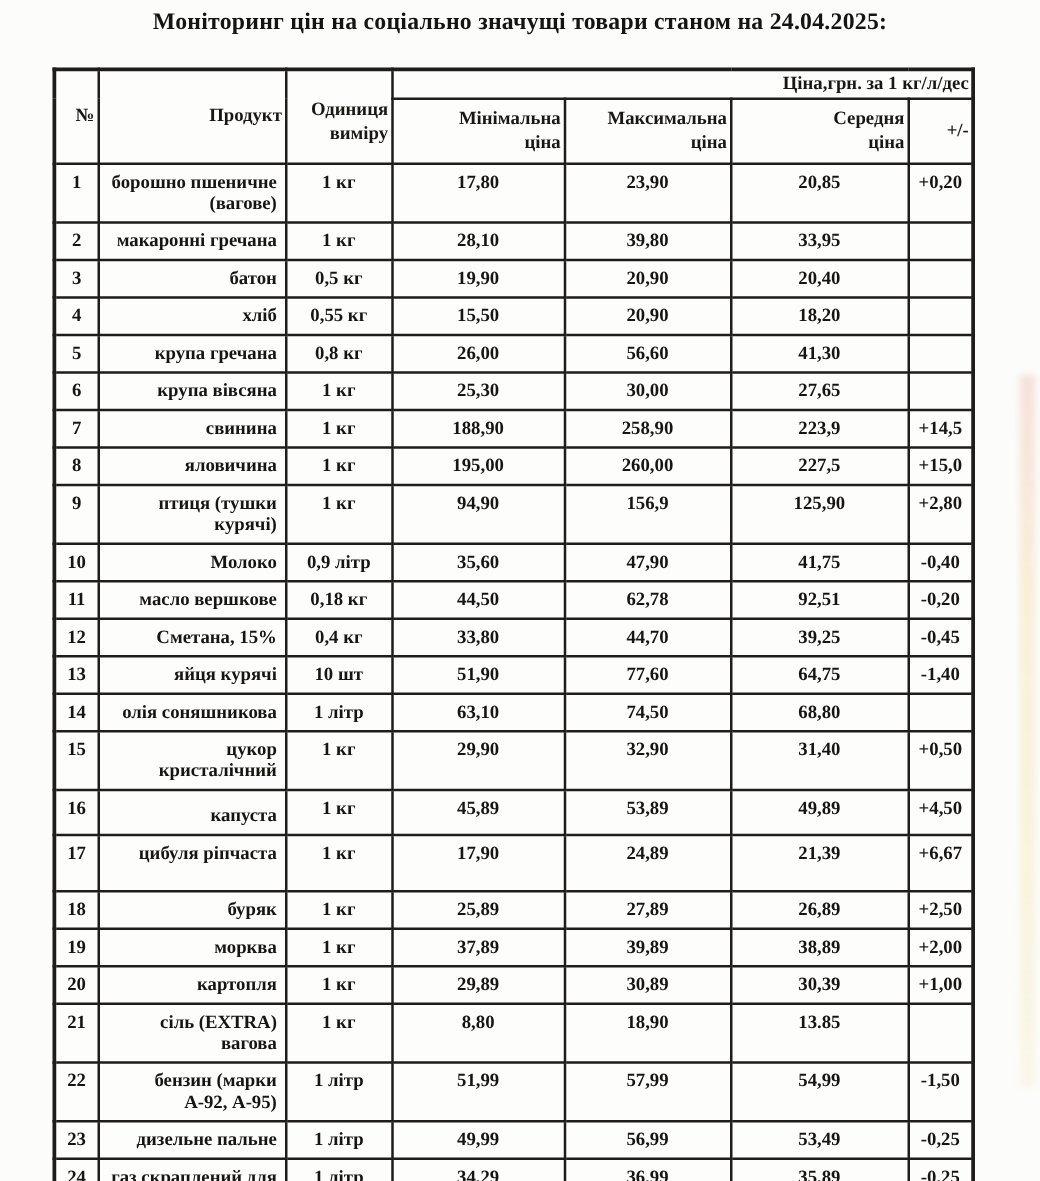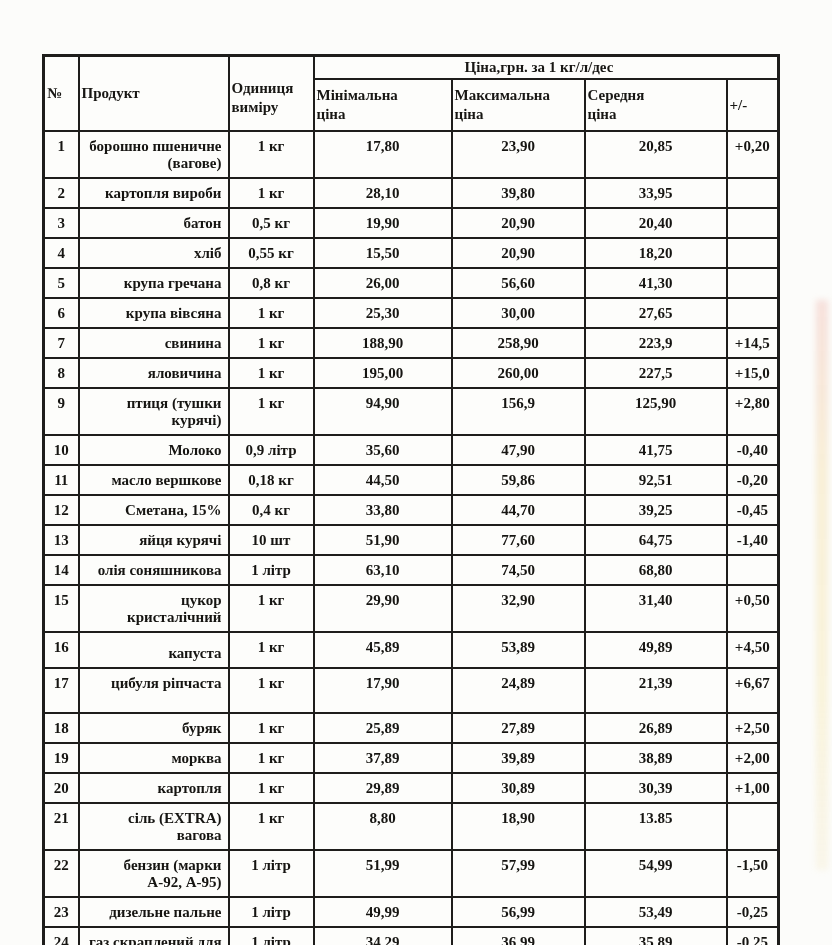--- a/index.html
+++ b/index.html
@@ -39,21 +39,21 @@
   table.price-table, th, td {
     border: 2px solid #1e1d1b;
   }
   table.price-table {
     border-width: 3px;
     border-bottom-width: 4px;
   }
   th {
     font-size: 15px;
     font-weight: 700;
-    text-align: left;
+    text-align: right;
     vertical-align: middle;
     white-space: pre-line;
     line-height: 19px;
     padding: 2px 2px;
     color: #181714;
   }
   tr.header-row-group th.price-group {
     height: 22px;
     padding-left: 150px; 
     line-height: 17px;
@@ -94,20 +94,21 @@
       rgba(240,220,160,0.18) 100%);
     filter: blur(3px);
     pointer-events: none;
   }
 </style>
 </head>
 <body>
 
 <div class="page">
 
+  <div class="title">Моніторинг цін на соціально значущі товари станом на 24.04.2025:</div>
 
   <table class="price-table">
     <colgroup>
       <col style="width:35px">
       <col style="width:150px">
       <col style="width:85px">
       <col style="width:138px">
       <col style="width:133px">
       <col style="width:142px">
       <col style="width:52px">
@@ -135,21 +136,21 @@
       <td class="cell-num">1</td>
       <td class="cell-product">борошно пшеничне (вагове)</td>
       <td class="cell-unit">1 кг</td>
       <td class="cell-min">17,80</td>
       <td class="cell-max">23,90</td>
       <td class="cell-avg">20,85</td>
       <td class="cell-delta">+0,20</td>
     </tr>
         <tr>
       <td class="cell-num">2</td>
-      <td class="cell-product">картопля вироби</td>
+      <td class="cell-product">макаронні гречана</td>
       <td class="cell-unit">1 кг</td>
       <td class="cell-min">28,10</td>
       <td class="cell-max">39,80</td>
       <td class="cell-avg">33,95</td>
       <td class="cell-delta"></td>
     </tr>
         <tr>
       <td class="cell-num">3</td>
       <td class="cell-product">батон</td>
       <td class="cell-unit">0,5 кг</td>
@@ -219,21 +220,21 @@
       <td class="cell-min">35,60</td>
       <td class="cell-max">47,90</td>
       <td class="cell-avg">41,75</td>
       <td class="cell-delta">-0,40</td>
     </tr>
         <tr>
       <td class="cell-num">11</td>
       <td class="cell-product">масло вершкове</td>
       <td class="cell-unit">0,18 кг</td>
       <td class="cell-min">44,50</td>
-      <td class="cell-max">59,86</td>
+      <td class="cell-max">62,78</td>
       <td class="cell-avg">92,51</td>
       <td class="cell-delta">-0,20</td>
     </tr>
         <tr>
       <td class="cell-num">12</td>
       <td class="cell-product">Сметана, 15%</td>
       <td class="cell-unit">0,4 кг</td>
       <td class="cell-min">33,80</td>
       <td class="cell-max">44,70</td>
       <td class="cell-avg">39,25</td>

